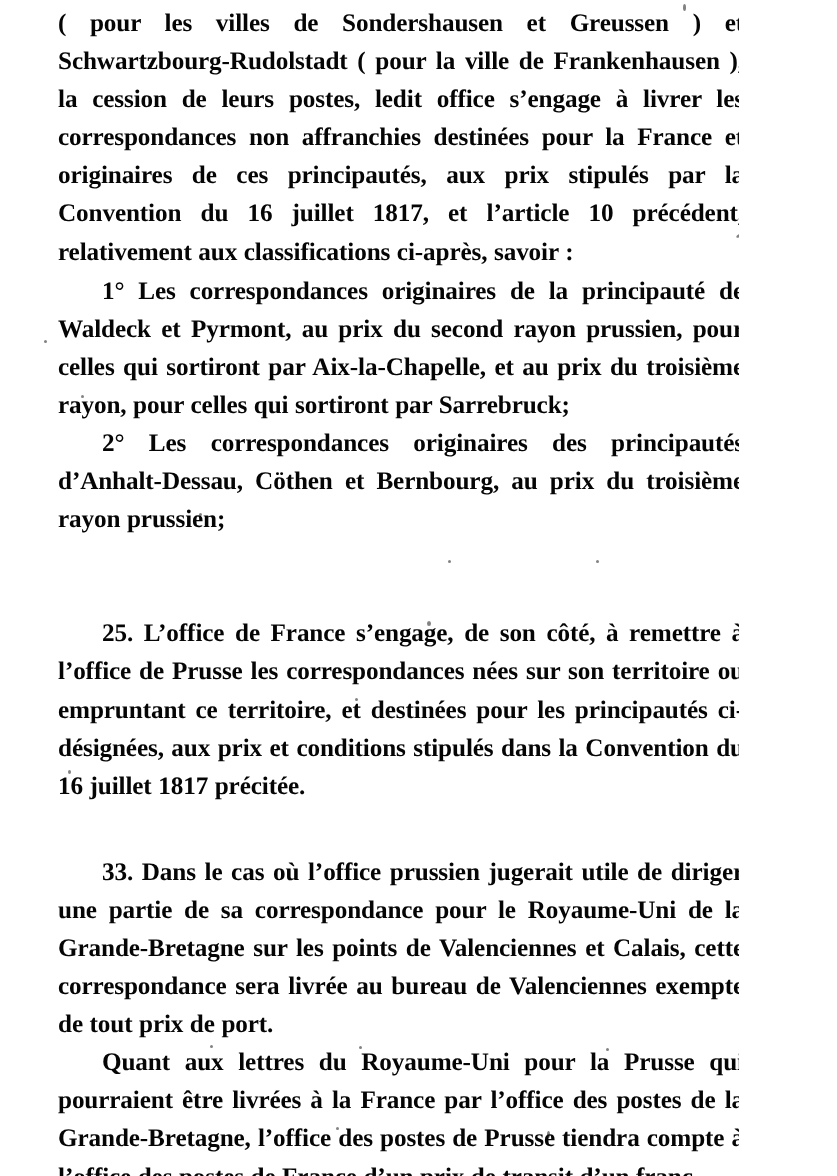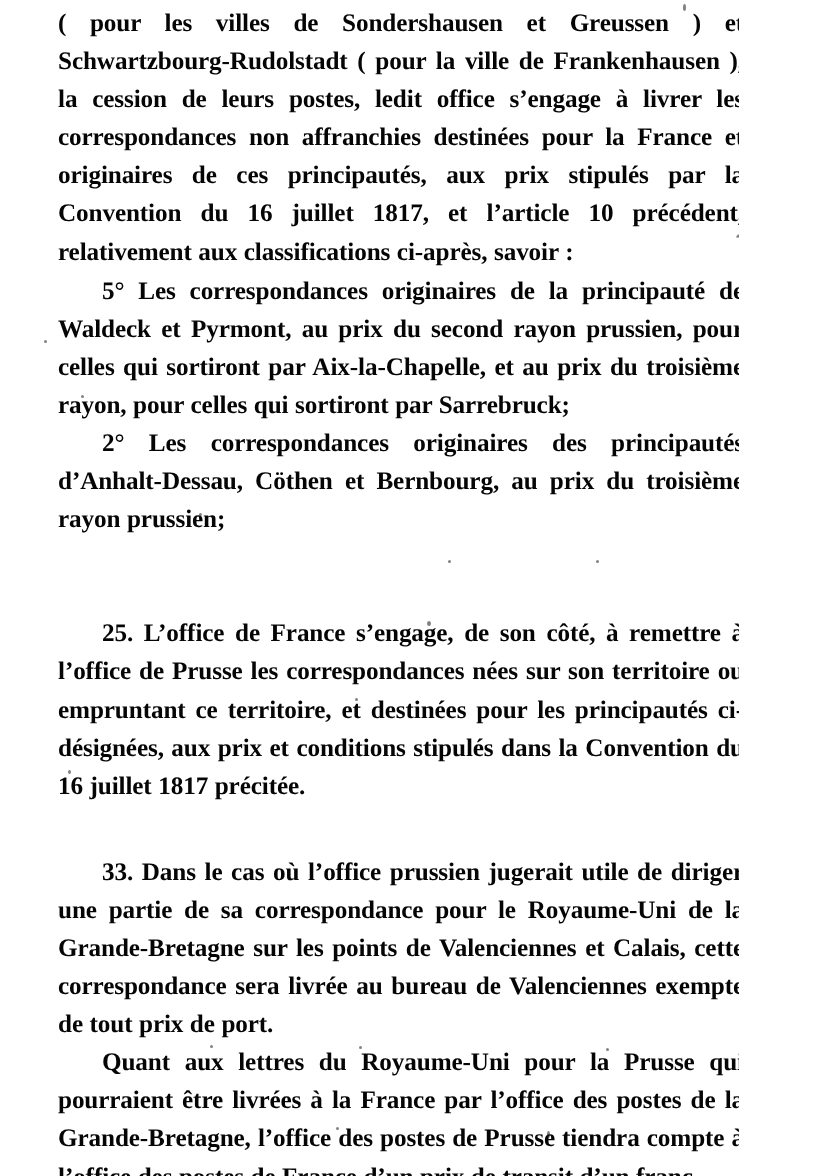--- a/index.html
+++ b/index.html
@@ -62,21 +62,21 @@
 </style>
 </head>
 <body>
 
 <div id="page">
 
   <div class="text-column">
 
     <p class="para cont firstline-shift" style="margin-top:6px;">( pour les villes de Sondershausen et Greussen ) et Schwartzbourg-Rudolstadt ( pour la ville de Frankenhausen ), la cession de leurs postes, ledit office s’engage à livrer les correspondances non affranchies destinées pour la France et originaires de ces principautés, aux prix stipulés par la Convention du 16 juillet 1817, et l’article 10 précédent, relativement aux classifications ci-après, savoir :</p>
 
-    <p class="para indent gap-lg">5° Les correspondances originaires de la principauté de Waldeck et Pyrmont, au prix du second rayon prussien, pour celles qui sortiront par Aix-la-Chapelle, et au prix du troisième rayon, pour celles qui sortiront par Sarrebruck;</p>
+    <p class="para indent gap-lg">1° Les correspondances originaires de la principauté de Waldeck et Pyrmont, au prix du second rayon prussien, pour celles qui sortiront par Aix-la-Chapelle, et au prix du troisième rayon, pour celles qui sortiront par Sarrebruck;</p>
 
     <p class="para indent gap-lg">2° Les correspondances originaires des principautés d’Anhalt-Dessau, Cöthen et Bernbourg, au prix du troisième rayon prussien;</p>
 
 
     <p class="para indent" style="margin-top:76px;">25. L’office de France s’engage, de son côté, à remettre à l’office de Prusse les correspondances nées sur son territoire ou empruntant ce territoire, et destinées pour les principautés ci-désignées, aux prix et conditions stipulés dans la Convention du 16 juillet 1817 précitée.</p>
 
     <p class="para indent" style="margin-top:48px;">33. Dans le cas où l’office prussien jugerait utile de diriger une partie de sa correspondance pour le Royaume-Uni de la Grande-Bretagne sur les points de Valenciennes et Calais, cette correspondance sera livrée au bureau de Valenciennes exempte de tout prix de port.</p>
 
     <p class="para indent gap-lg">Quant aux lettres du Royaume-Uni pour la Prusse qui pourraient être livrées à la France par l’office des postes de la Grande-Bretagne, l’office des postes de Prusse tiendra compte à l’office des postes de France d’un prix de transit d’un franc</p>
 

